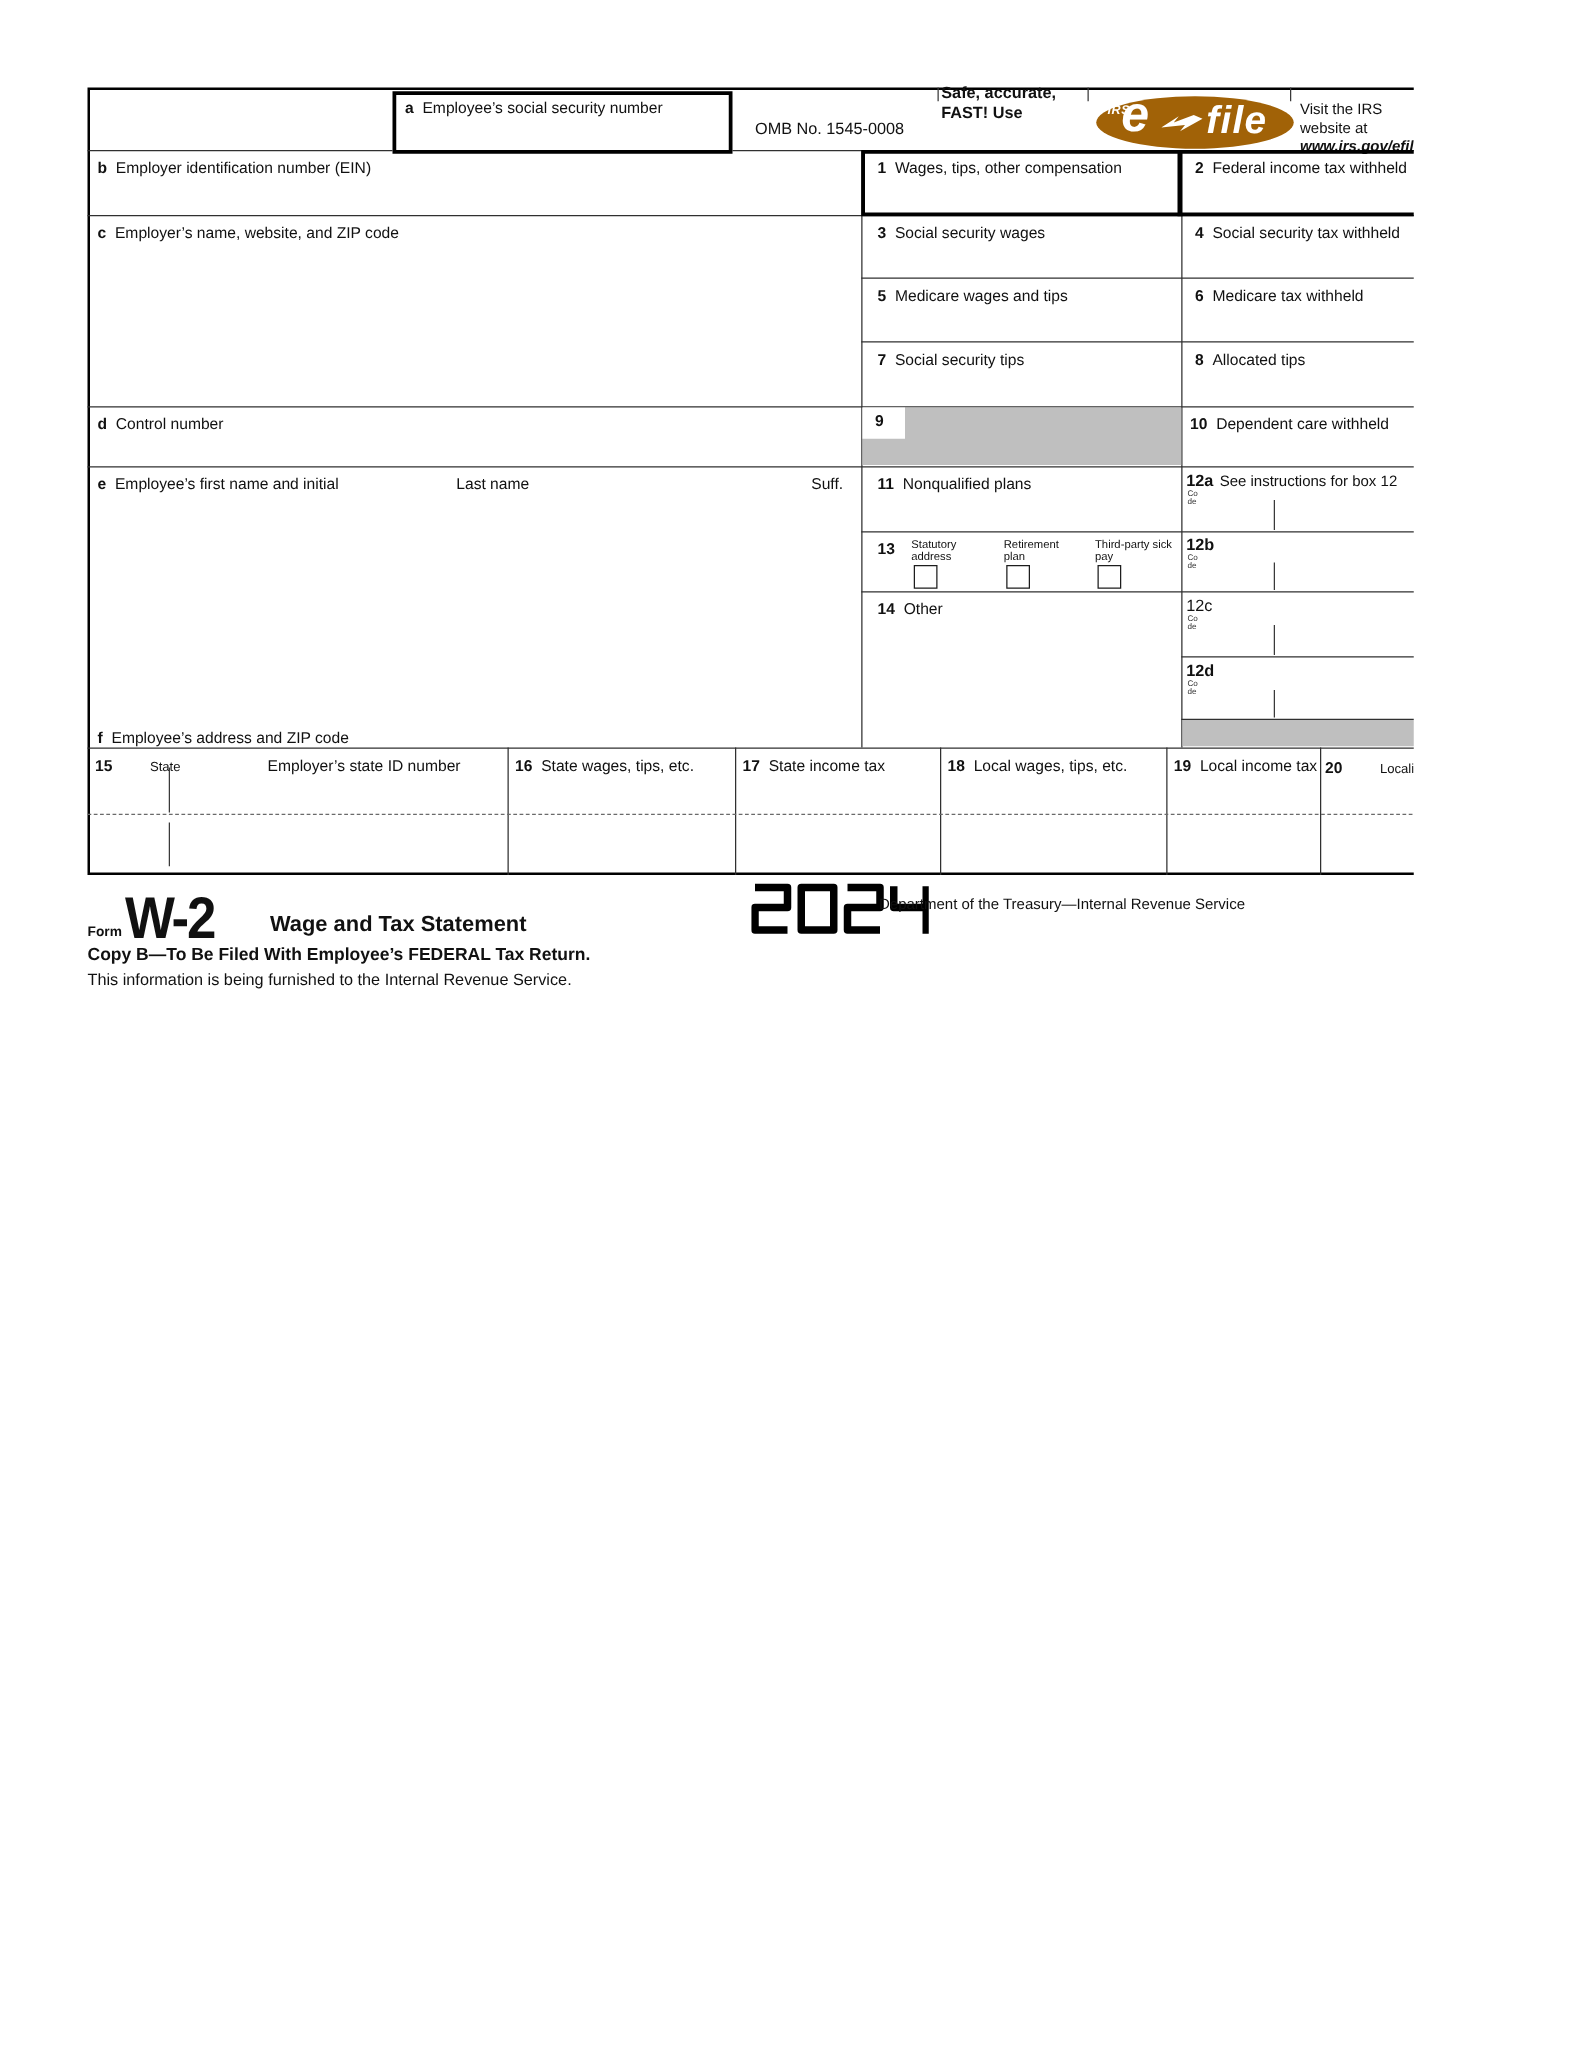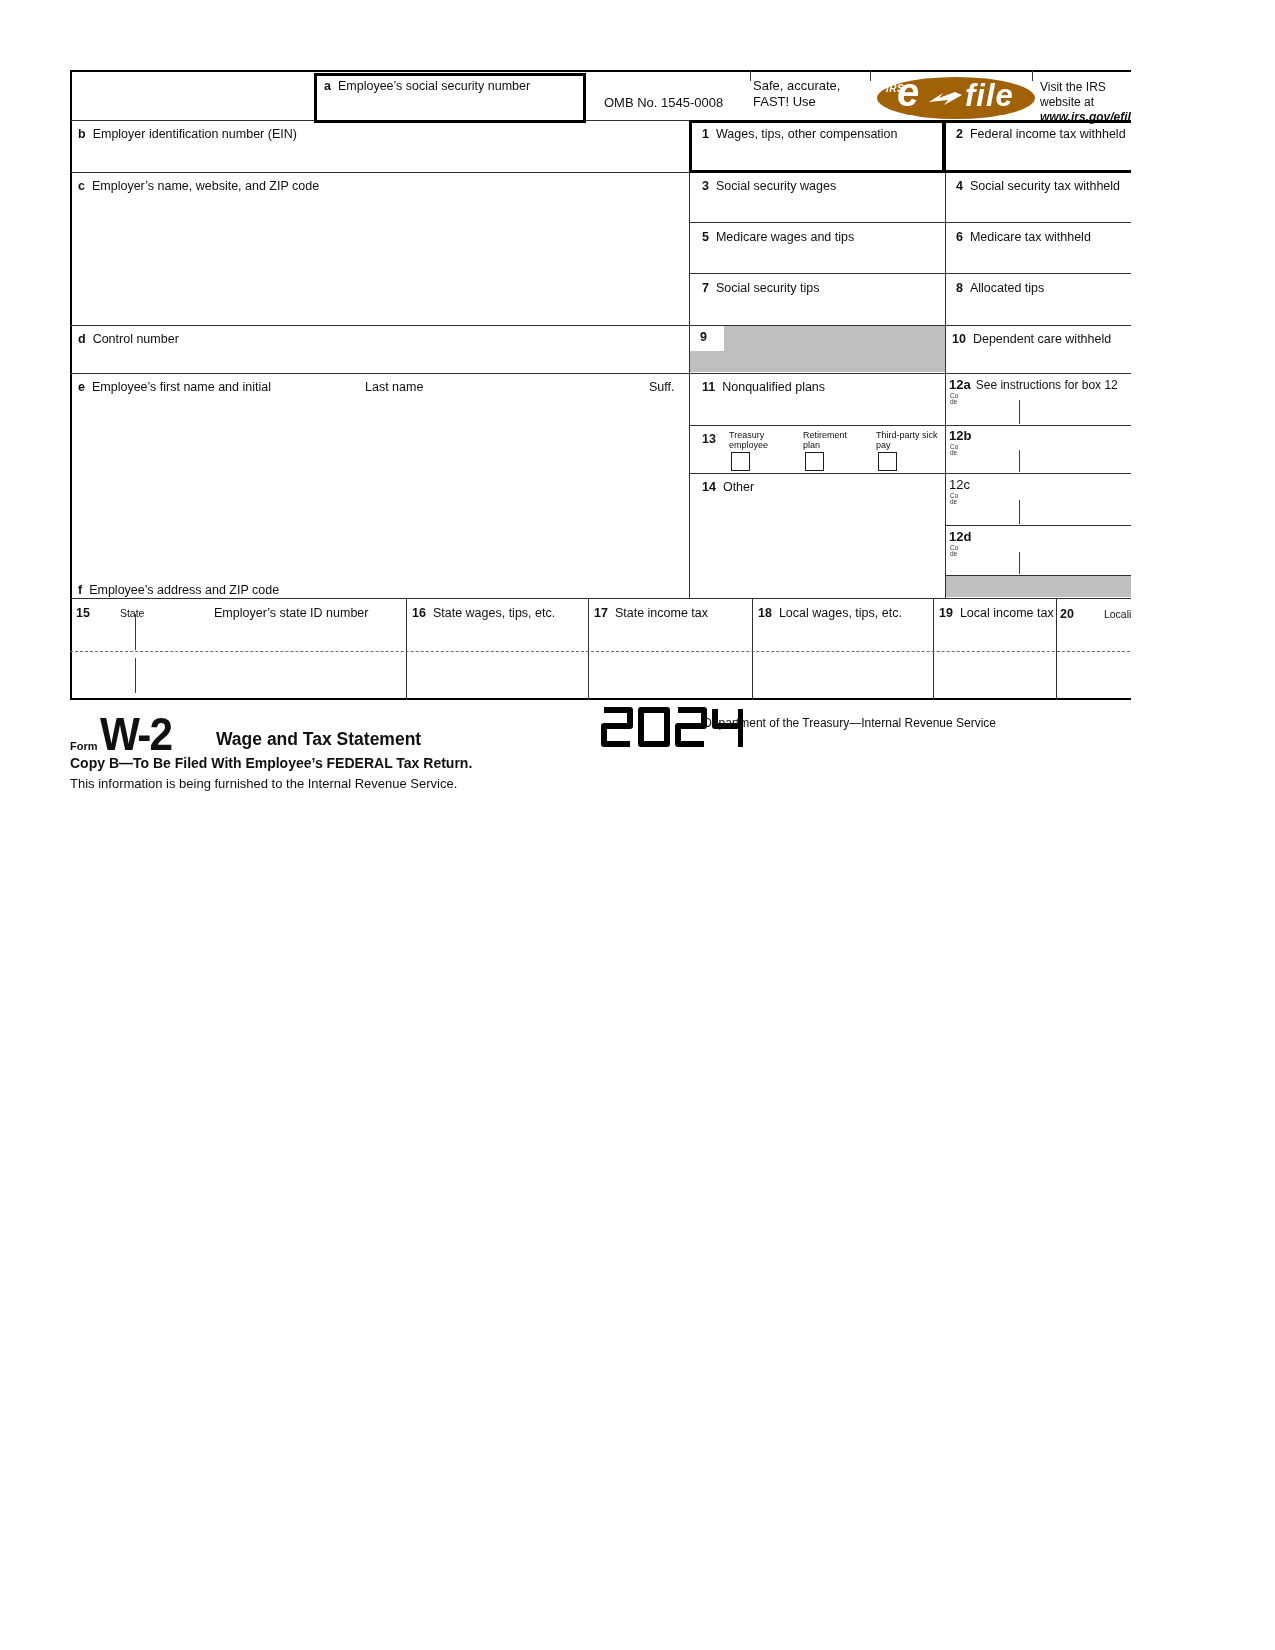--- a/index.html
+++ b/index.html
@@ -25,21 +25,21 @@
   .tick{position:absolute;width:1px;background:#3a3a3a;}
   .efile-oval{position:absolute;left:877px;top:77px;width:158px;height:42px;background:#a16207;
               border-radius:50%;}
   .efile-oval .irs{position:absolute;left:9px;top:6px;color:#fff;font-size:10px;
                    font-style:italic;font-weight:bold;letter-spacing:.5px;}
   .efile-oval .e{position:absolute;left:20px;top:-7px;color:#fff;font-size:40px;
                  font-style:italic;font-weight:800;}
   .efile-oval .file{position:absolute;left:88px;top:1px;color:#fff;font-size:31px;
                     font-style:italic;font-weight:800;letter-spacing:1px;}
   .efile-oval .bolt{position:absolute;left:52px;top:14px;}
-  .tagline{position:absolute;left:753px;top:78px;font-weight:normal;font-size:13px;line-height:16px;}
+  .tagline{position:absolute;left:753px;top:66px;font-weight:bold;font-size:13px;line-height:16px;}
   .visit{position:absolute;left:1040px;top:80px;font-size:12px;line-height:15px;}
   .visit .l2{font-weight:bold;font-style:italic;}
   .w2{position:absolute;left:100px;top:706px;font-size:47px;font-weight:800;
       letter-spacing:-2px;transform:scaleX(.9);transform-origin:left top;}
   .formword{position:absolute;left:70px;top:740px;font-size:11px;font-weight:bold;}
   .w2title{position:absolute;left:216px;top:729px;font-size:17.5px;font-weight:bold;}
   .dept{position:absolute;right:135px;top:716px;font-size:12px;}
   .copyb{position:absolute;left:70px;top:755px;font-size:14px;font-weight:bold;}
   .furnish{position:absolute;left:70px;top:776px;font-size:13px;}
   .yearsvg{position:absolute;left:601px;top:704px;}
@@ -115,21 +115,21 @@
 
   <div class="lbl" style="left:702px;top:127px"><span class="bn">1</span><span>Wages, tips, other compensation</span></div>
   <div class="lbl" style="left:702px;top:179px"><span class="bn">3</span><span>Social security wages</span></div>
   <div class="lbl" style="left:702px;top:230px"><span class="bn">5</span><span>Medicare wages and tips</span></div>
   <div class="lbl" style="left:702px;top:281px"><span class="bn">7</span><span>Social security tips</span></div>
   <div class="lbl" style="left:700px;top:330px;font-weight:bold">9</div>
   <div class="lbl" style="left:702px;top:380px"><span class="bn">11</span><span>Nonqualified plans</span></div>
   <div class="lbl" style="left:702px;top:432px;font-weight:bold">13</div>
   <div class="lbl" style="left:702px;top:480px"><span class="bn">14</span><span>Other</span></div>
 
-  <div class="cb-lbl" style="left:729px;top:431px">Treasury employee</div>
+  <div class="cb-lbl" style="left:729px;top:431px">Statutory address</div>
   <div class="cb" style="left:731px;top:452px"></div>
   <div class="cb-lbl" style="left:803px;top:431px">Retirement plan</div>
   <div class="cb" style="left:805px;top:452px"></div>
   <div class="cb-lbl" style="left:876px;top:431px">Third-party sick pay</div>
   <div class="cb" style="left:878px;top:452px"></div>
 
   <div class="lbl" style="left:956px;top:127px"><span class="bn">2</span><span>Federal income tax withheld</span></div>
   <div class="lbl" style="left:956px;top:179px"><span class="bn">4</span><span>Social security tax withheld</span></div>
   <div class="lbl" style="left:956px;top:230px"><span class="bn">6</span><span>Medicare tax withheld</span></div>
   <div class="lbl" style="left:956px;top:281px"><span class="bn">8</span><span>Allocated tips</span></div>

